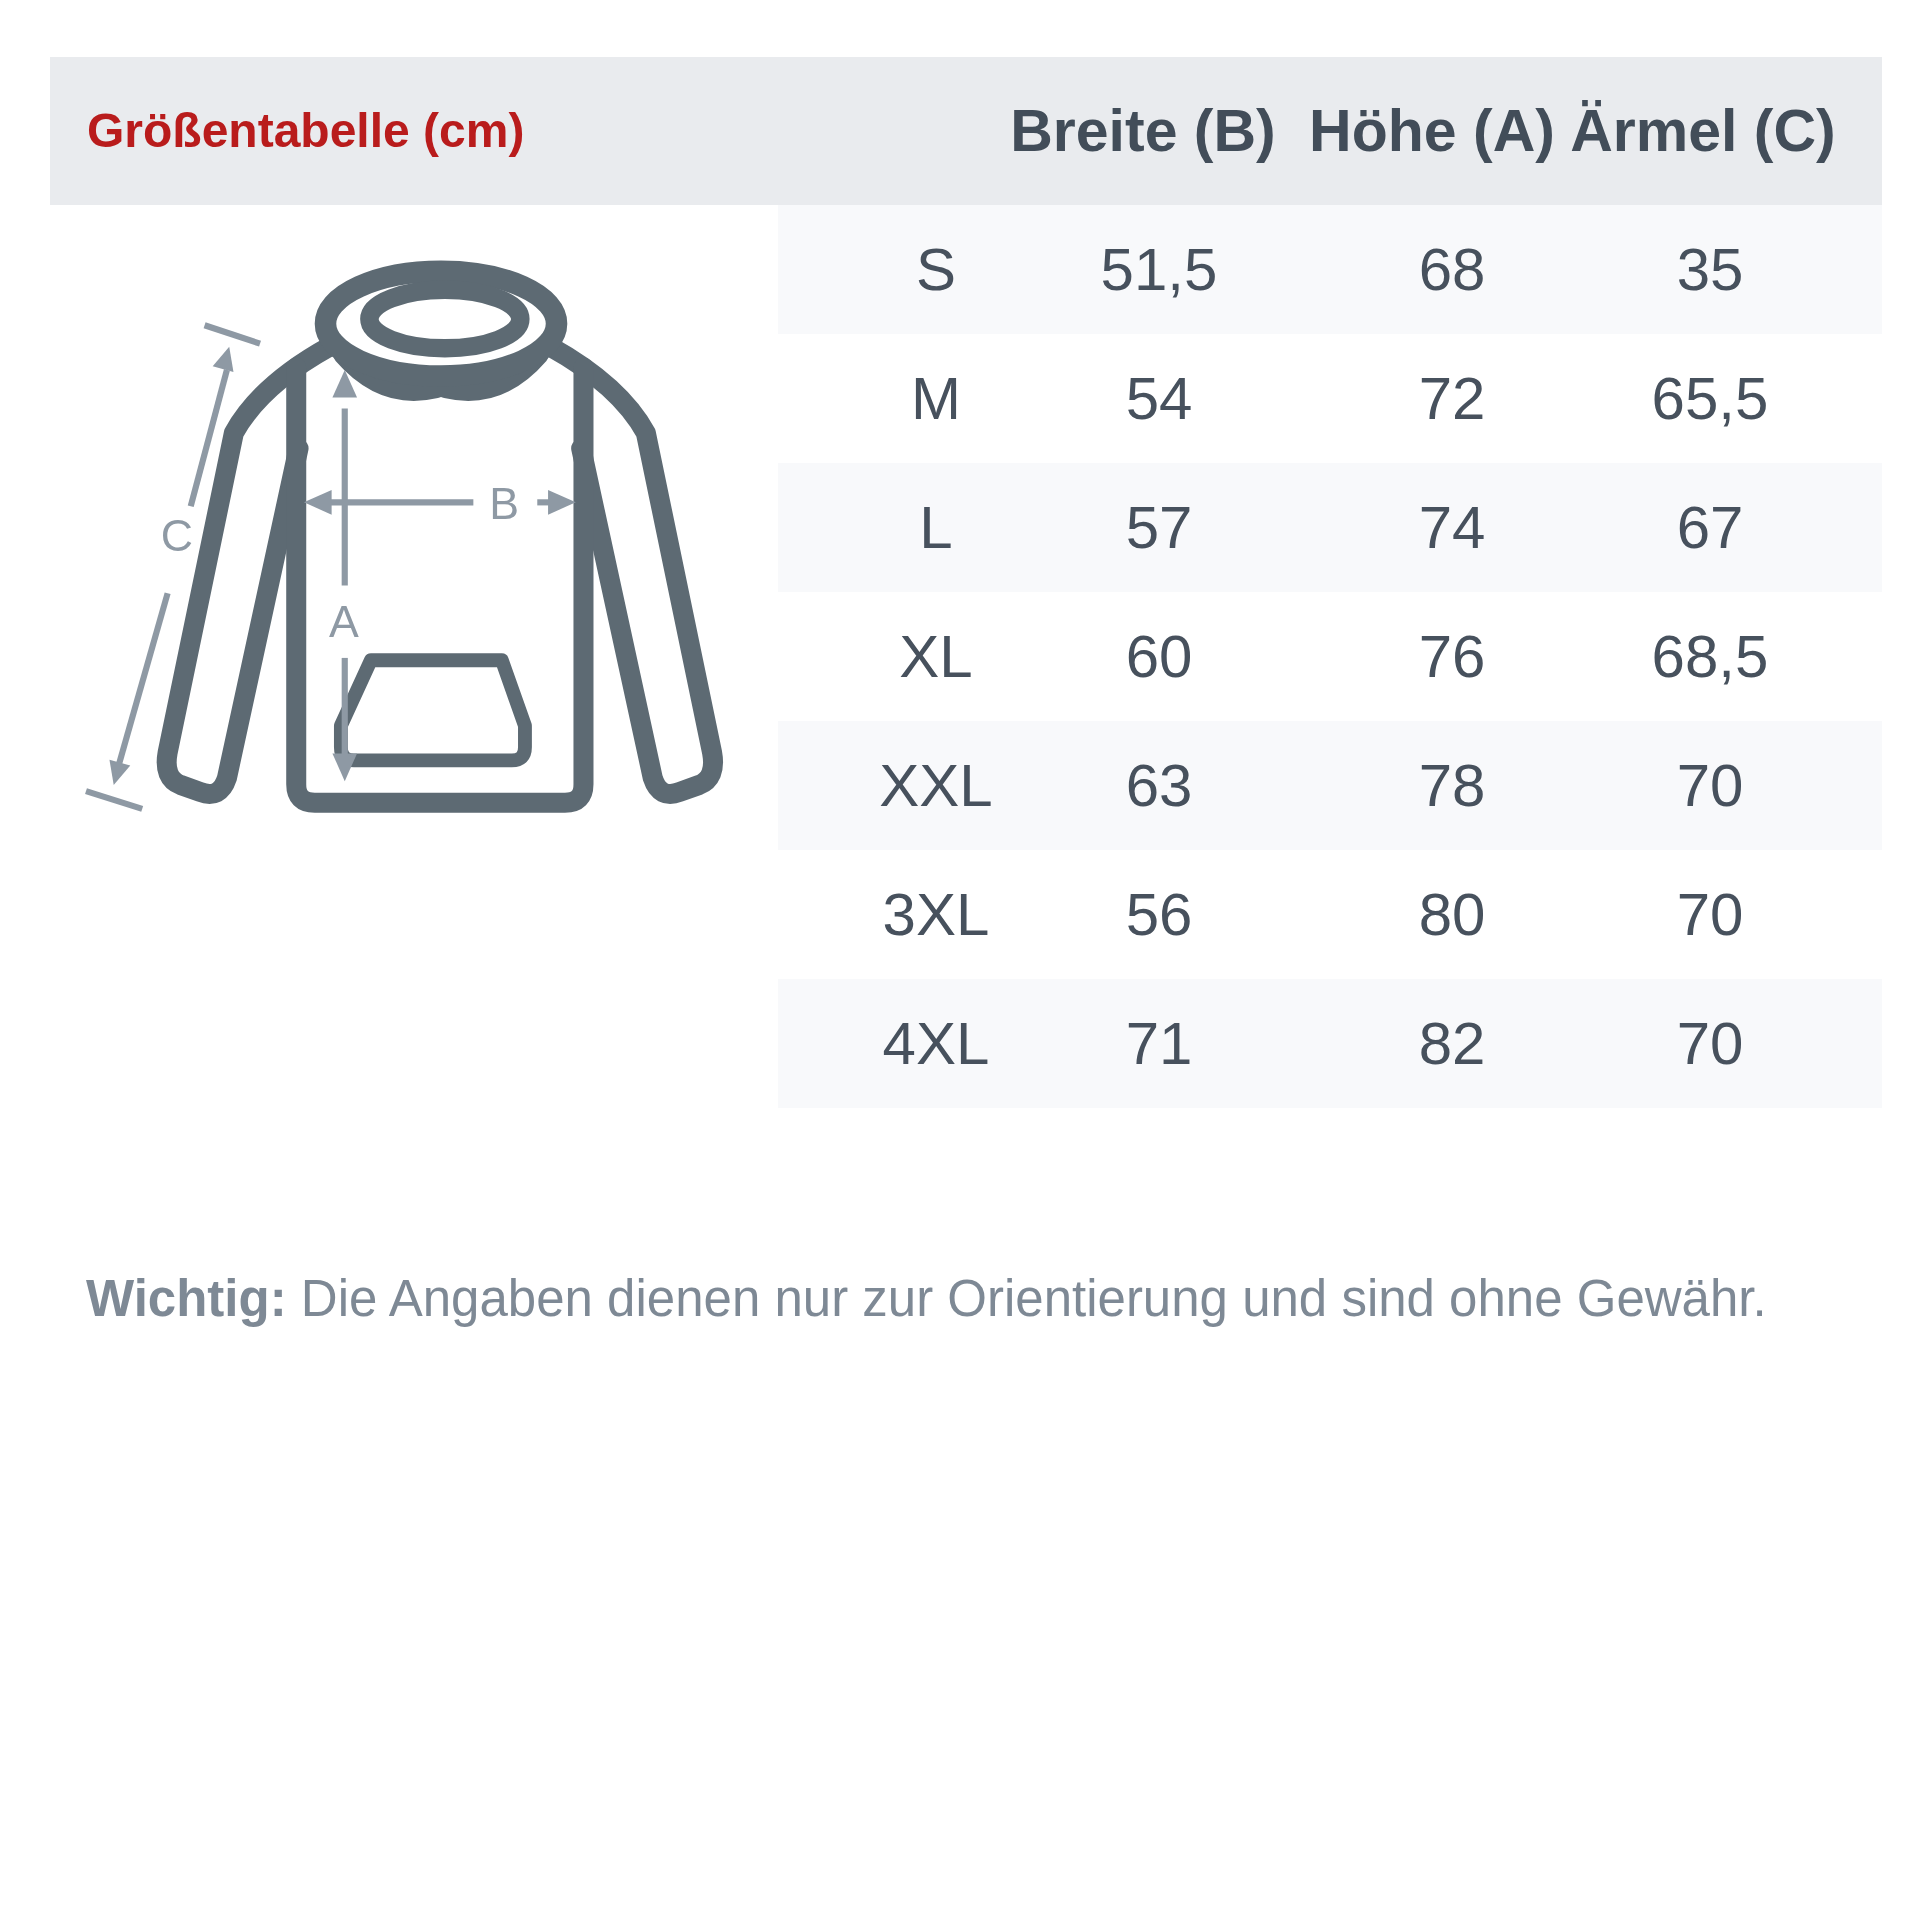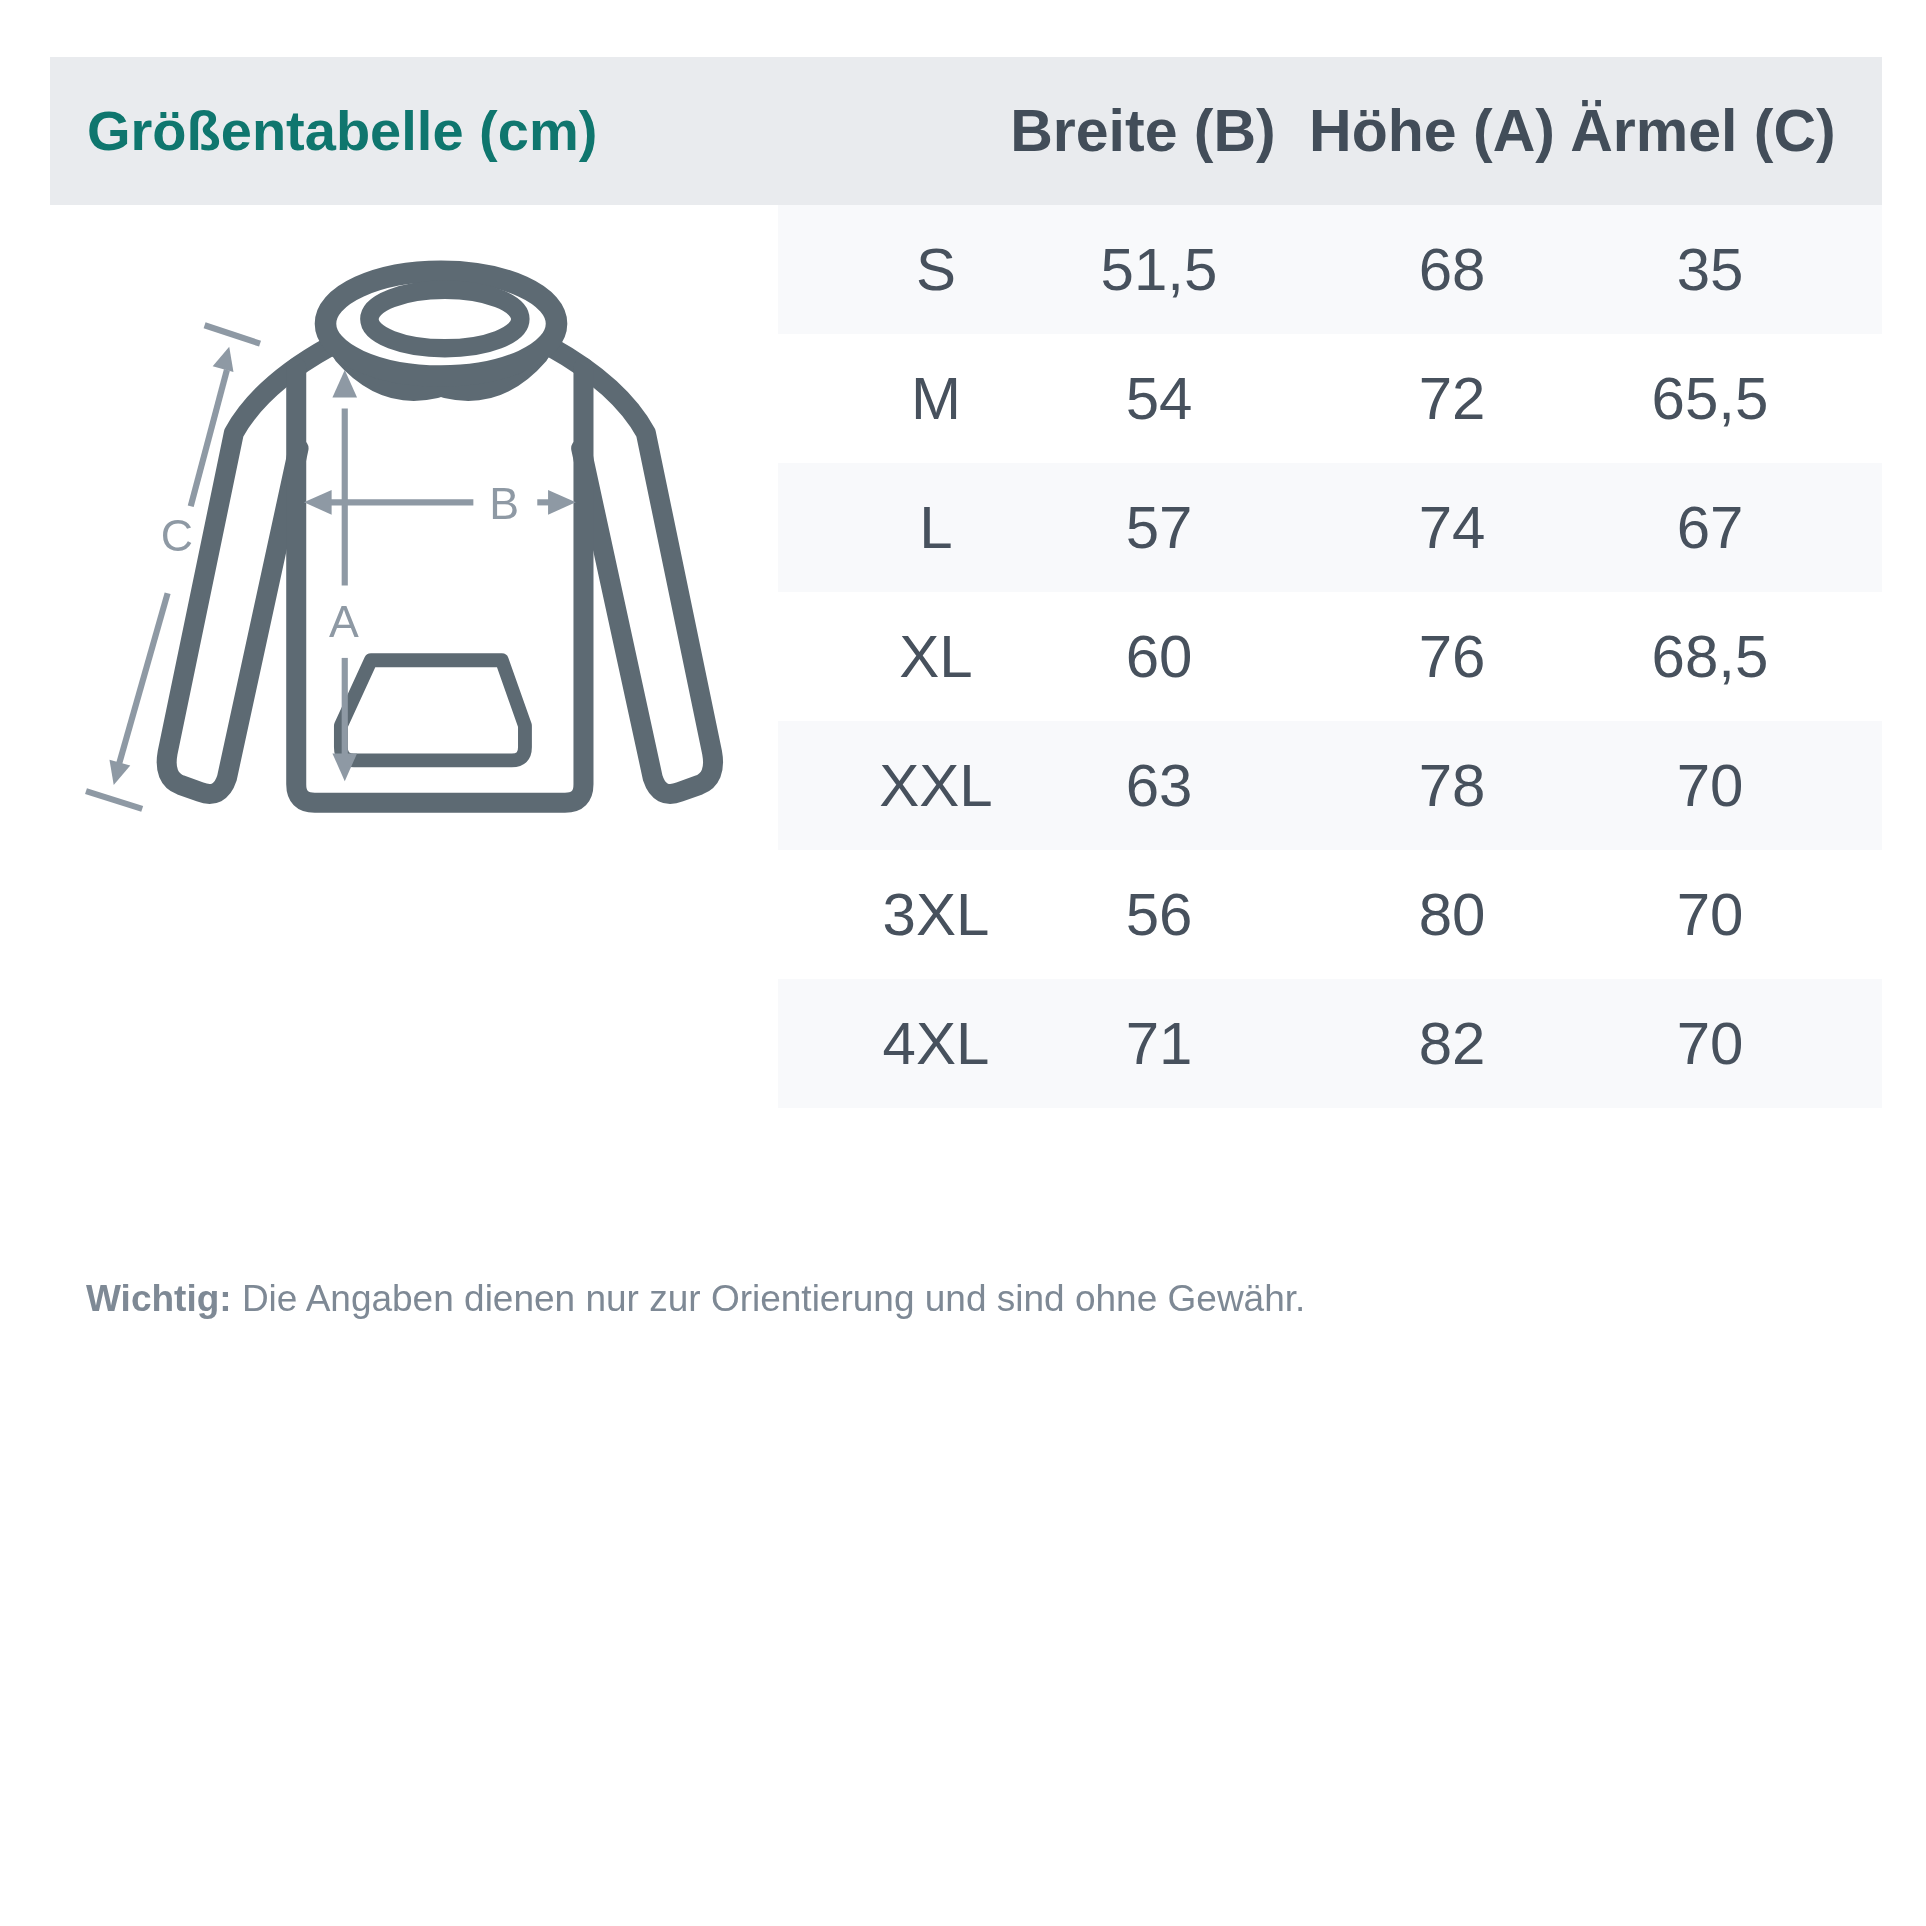--- a/index.html
+++ b/index.html
@@ -8,21 +8,21 @@
     font-family:"Liberation Sans","DejaVu Sans",sans-serif;
     -webkit-font-smoothing:antialiased;
   }
   
   .header-bar{
     position:absolute;left:50px;top:57px;width:1832px;height:148px;
     background:#e9ebee;
   }
   .chart-title{
     position:absolute;left:37px;top:0;height:148px;line-height:148px;
-    font-size:56px;font-weight:bold;color:#0f766e;white-space:nowrap;
+    font-size:48px;font-weight:bold;color:#b91c1c;white-space:nowrap;
   }
   .hcell{
     position:absolute;top:0;height:148px;line-height:148px;
     font-size:59px;font-weight:bold;color:#424d59;
     transform:translateX(-50%);white-space:nowrap;
   }
   .h0{left:1093px}.h1{left:1382px}.h2{left:1653px}
   
   .rows{position:absolute;left:778px;top:205px;width:1104px;}
   .row{position:relative;height:129px;background:transparent;}
@@ -34,21 +34,21 @@
   .c0{left:158px}.c1{left:381px}.c2{left:674px}.c3{left:932px}
   
   .hoodie{position:absolute;left:69px;top:202px;width:724px;height:670px;}
   .hoodie text{
     font-family:"Liberation Sans","DejaVu Sans",sans-serif;
     font-size:58px;fill:#8e99a4;
   }
   
   .footer{
     position:absolute;left:86px;top:1261px;width:1795px;
-    font-size:37px;line-height:76px;color:#7e8995;
+    font-size:51px;line-height:76px;color:#7e8995;
   }
   .footer .em{font-weight:bold;}
 </style>
 </head>
 <body>
 
 <div class="header-bar">
   <div class="chart-title"><span>Größentabelle (cm)</span></div>
   <div class="hcell h1">Höhe (A)</div>
   <div class="hcell h0">Breite (B)</div>

